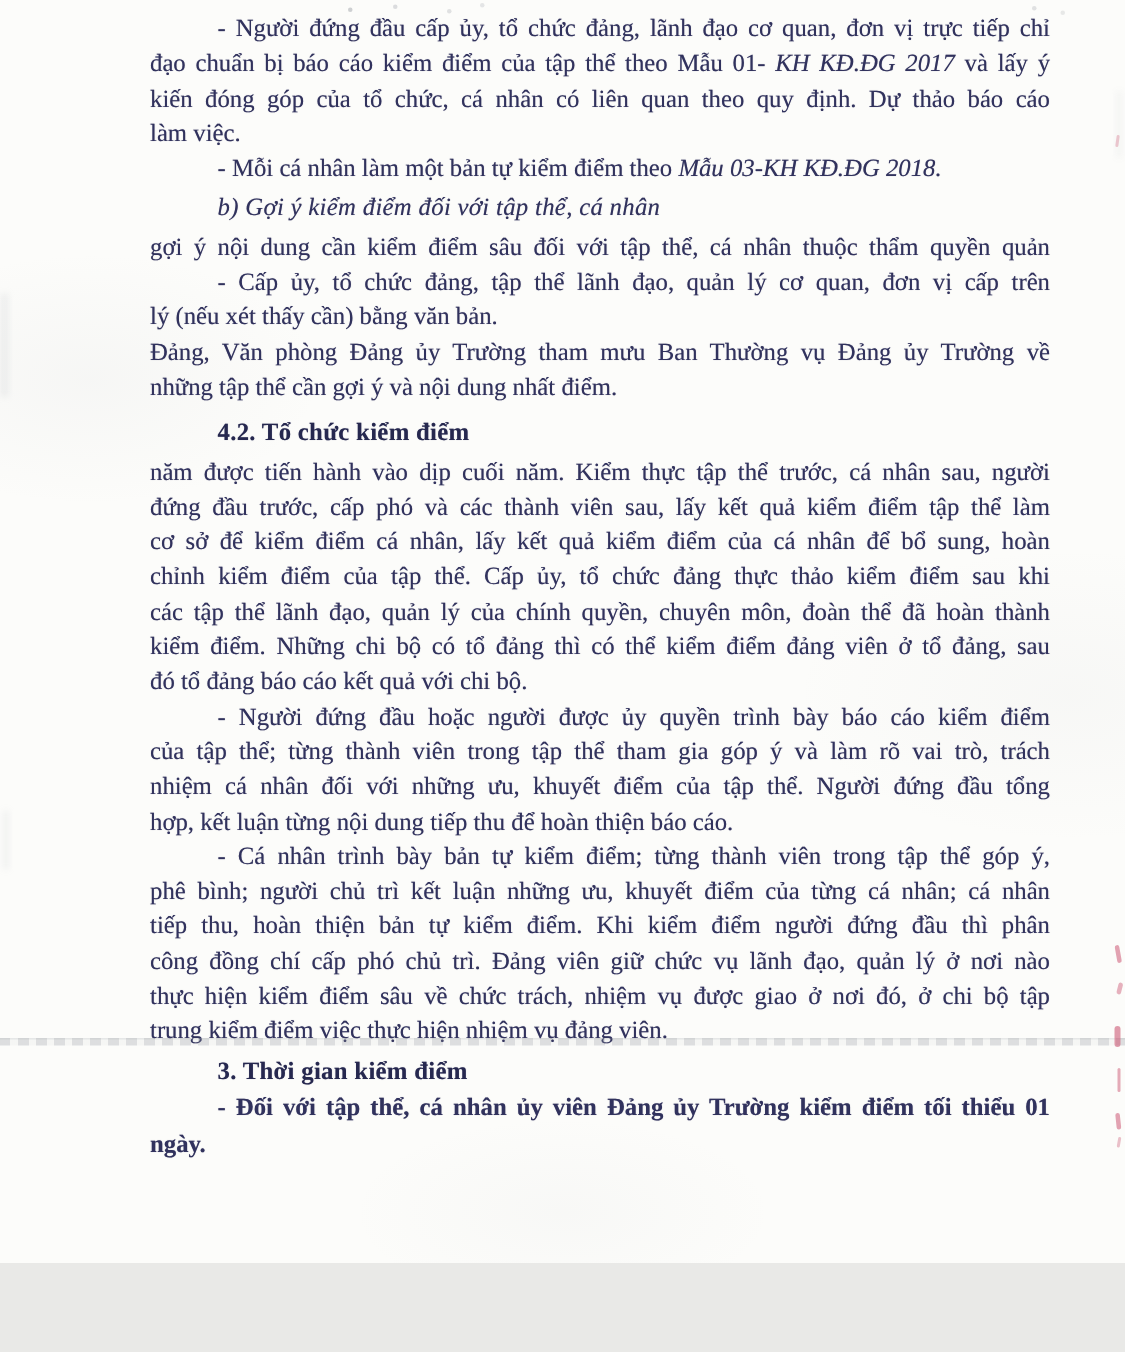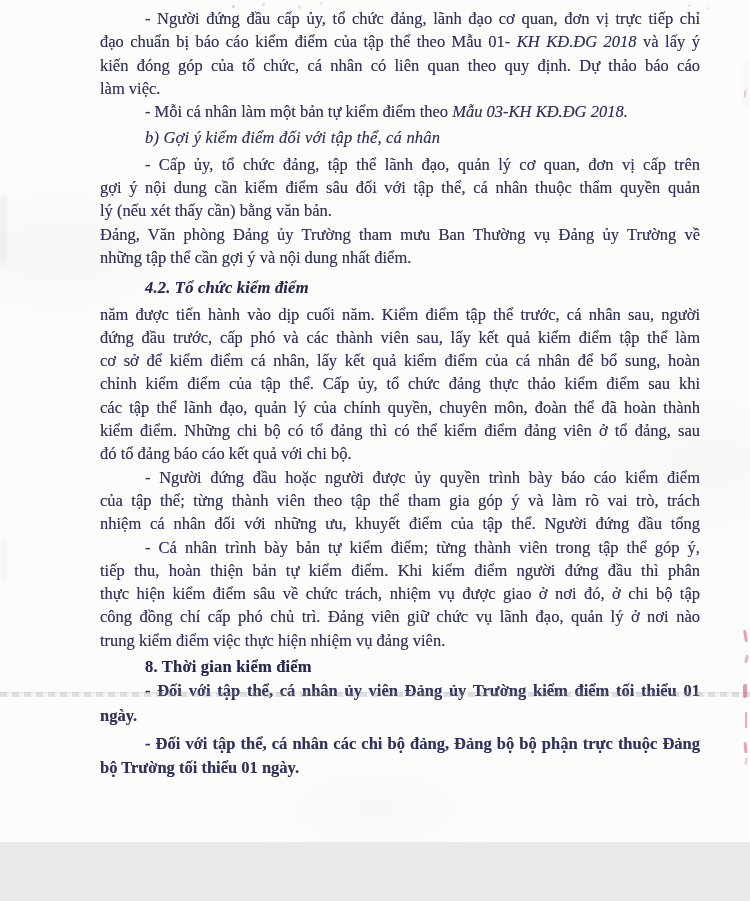--- a/index.html
+++ b/index.html
@@ -40,21 +40,21 @@
   }
   .line.first{padding-left:45px;}
   .line.last{text-align-last:left;}
   .block.h .line{text-align:left;text-align-last:left;padding-left:45px;}
   .block.h{margin-top:3px;margin-bottom:1px;}
   .block.gap{margin-top:3px;}
   .block.gap-lg{margin-top:7px;}
   .block.loose .line{line-height:24.6px;font-weight:bold;}
   span.i{font-style:italic;}
   span.b{font-weight:bold;color:var(--ink-bold);}
-  span.bi{font-weight:bold;font-style:italic;color:var(--ink-bold);text-align:center;}
+  span.bi{font-weight:bold;color:var(--ink-bold);text-align:center;}
   .block.h .line span{letter-spacing:.2px;}
 
   
   .artifact{position:absolute;pointer-events:none;}
   #crease{
     left:0;top:692px;width:750px;height:4px;
     background:repeating-linear-gradient(90deg,
       rgba(140,145,155,.28) 0 7px,
       rgba(140,145,155,.06) 7px 12px);
     border-top:1px solid rgba(160,165,172,.18);
@@ -64,73 +64,71 @@
   .pink{background:#d06680;border-radius:2px;}
 </style>
 </head>
 <body>
 
 <div id="page">
 
   <div id="doc">
       <div class="block p">
         <div class="line first"><span>- Người đứng đầu cấp ủy, tổ chức đảng, lãnh đạo cơ quan, đơn vị trực tiếp chỉ</span></div>
-        <div class="line"><span>đạo chuẩn bị báo cáo kiểm điểm của tập thể theo Mẫu 01- </span><span class="i">KH KĐ.ĐG 2018</span><span> và lấy ý</span></div>
+        <div class="line"><span>đạo chuẩn bị báo cáo kiểm điểm của tập thể theo Mẫu 01- </span><span class="i">KH KĐ.ĐG 2017</span><span> và lấy ý</span></div>
         <div class="line"><span>kiến đóng góp của tổ chức, cá nhân có liên quan theo quy định. Dự thảo báo cáo</span></div>
         <div class="line last"><span>làm việc.</span></div>
       </div>
       <div class="block p">
         <div class="line first last"><span>- Mỗi cá nhân làm một bản tự kiểm điểm theo </span><span class="i">Mẫu 03-KH KĐ.ĐG 2018.</span></div>
       </div>
       <div class="block h">
         <div class="line last"><span class="i">b) Gợi ý kiểm điểm đối với tập thể, cá nhân</span></div>
       </div>
       <div class="block p gap">
+        <div class="line"><span>gợi ý nội dung cần kiểm điểm sâu đối với tập thể, cá nhân thuộc thẩm quyền quản</span></div>
         <div class="line first"><span>- Cấp ủy, tổ chức đảng, tập thể lãnh đạo, quản lý cơ quan, đơn vị cấp trên</span></div>
-        <div class="line"><span>gợi ý nội dung cần kiểm điểm sâu đối với tập thể, cá nhân thuộc thẩm quyền quản</span></div>
         <div class="line last"><span>lý (nếu xét thấy cần) bằng văn bản.</span></div>
       </div>
       <div class="block p">
         <div class="line"><span>Đảng, Văn phòng Đảng ủy Trường tham mưu Ban Thường vụ Đảng ủy Trường về</span></div>
         <div class="line last"><span>những tập thể cần gợi ý và nội dung nhất điểm.</span></div>
       </div>
       <div class="block h gap-lg">
         <div class="line last"><span class="bi">4.2. Tổ chức kiểm điểm</span></div>
       </div>
       <div class="block p gap">
-        <div class="line"><span>năm được tiến hành vào dịp cuối năm. Kiểm điểm tập thể trước, cá nhân sau, người</span></div>
+        <div class="line"><span>năm được tiến hành vào dịp cuối năm. Kiểm thực tập thể trước, cá nhân sau, người</span></div>
         <div class="line"><span>đứng đầu trước, cấp phó và các thành viên sau, lấy kết quả kiểm điểm tập thể làm</span></div>
         <div class="line"><span>cơ sở để kiểm điểm cá nhân, lấy kết quả kiểm điểm của cá nhân để bổ sung, hoàn</span></div>
         <div class="line"><span>chỉnh kiểm điểm của tập thể. Cấp ủy, tổ chức đảng thực thảo kiểm điểm sau khi</span></div>
         <div class="line"><span>các tập thể lãnh đạo, quản lý của chính quyền, chuyên môn, đoàn thể đã hoàn thành</span></div>
         <div class="line"><span>kiểm điểm. Những chi bộ có tổ đảng thì có thể kiểm điểm đảng viên ở tổ đảng, sau</span></div>
         <div class="line last"><span>đó tổ đảng báo cáo kết quả với chi bộ.</span></div>
       </div>
       <div class="block p">
         <div class="line first"><span>- Người đứng đầu hoặc người được ủy quyền trình bày báo cáo kiểm điểm</span></div>
-        <div class="line"><span>của tập thể; từng thành viên theo tập thể tham gia góp ý và làm rõ vai trò, trách</span></div>
+        <div class="line"><span>của tập thể; từng thành viên trong tập thể tham gia góp ý và làm rõ vai trò, trách</span></div>
         <div class="line"><span>nhiệm cá nhân đối với những ưu, khuyết điểm của tập thể. Người đứng đầu tổng</span></div>
+        <div class="line last"><span>hợp, kết luận từng nội dung tiếp thu để hoàn thiện báo cáo.</span></div>
       </div>
       <div class="block p">
         <div class="line first"><span>- Cá nhân trình bày bản tự kiểm điểm; từng thành viên trong tập thể góp ý,</span></div>
+        <div class="line"><span>phê bình; người chủ trì kết luận những ưu, khuyết điểm của từng cá nhân; cá nhân</span></div>
         <div class="line"><span>tiếp thu, hoàn thiện bản tự kiểm điểm. Khi kiểm điểm người đứng đầu thì phân</span></div>
+        <div class="line"><span>công đồng chí cấp phó chủ trì. Đảng viên giữ chức vụ lãnh đạo, quản lý ở nơi nào</span></div>
         <div class="line"><span>thực hiện kiểm điểm sâu về chức trách, nhiệm vụ được giao ở nơi đó, ở chi bộ tập</span></div>
-        <div class="line"><span>công đồng chí cấp phó chủ trì. Đảng viên giữ chức vụ lãnh đạo, quản lý ở nơi nào</span></div>
         <div class="line last"><span>trung kiểm điểm việc thực hiện nhiệm vụ đảng viên.</span></div>
       </div>
       <div class="block h gap">
-        <div class="line last"><span class="b">8. Thời gian kiểm điểm</span></div>
+        <div class="line last"><span class="b">3. Thời gian kiểm điểm</span></div>
       </div>
       <div class="block p loose">
         <div class="line first"><span>- Đối với tập thể, cá nhân ủy viên Đảng ủy Trường kiểm điểm tối thiểu 01</span></div>
         <div class="line last"><span>ngày.</span></div>
-      </div>
-      <div class="block p loose gap">
-        <div class="line first"><span>- Đối với tập thể, cá nhân các chi bộ đảng, Đảng bộ bộ phận trực thuộc Đảng</span></div>
-        <div class="line last"><span>bộ Trường tối thiểu 01 ngày.</span></div>
       </div>
     </div>
 
   <div id="crease" class="artifact"></div>
 
   <div class="artifact dot" style="left:232px;top:5px;"></div>
   <div class="artifact dot" style="left:262px;top:3px;opacity:.7;"></div>
   <div class="artifact dot" style="left:298px;top:6px;opacity:.6;"></div>
   <div class="artifact dot" style="left:320px;top:2px;opacity:.5;"></div>
   <div class="artifact dot" style="left:688px;top:4px;opacity:.6;"></div>

